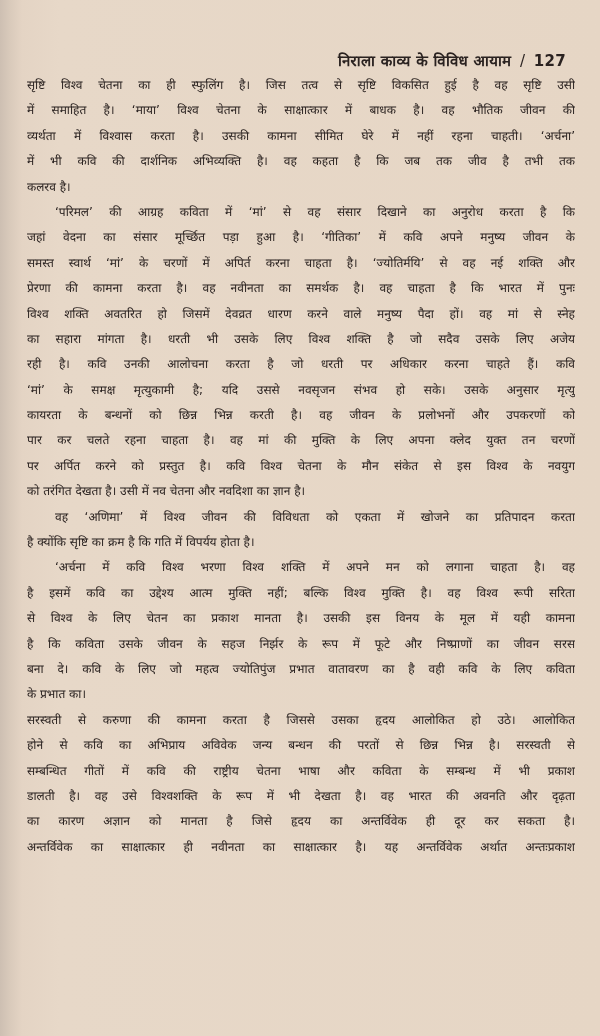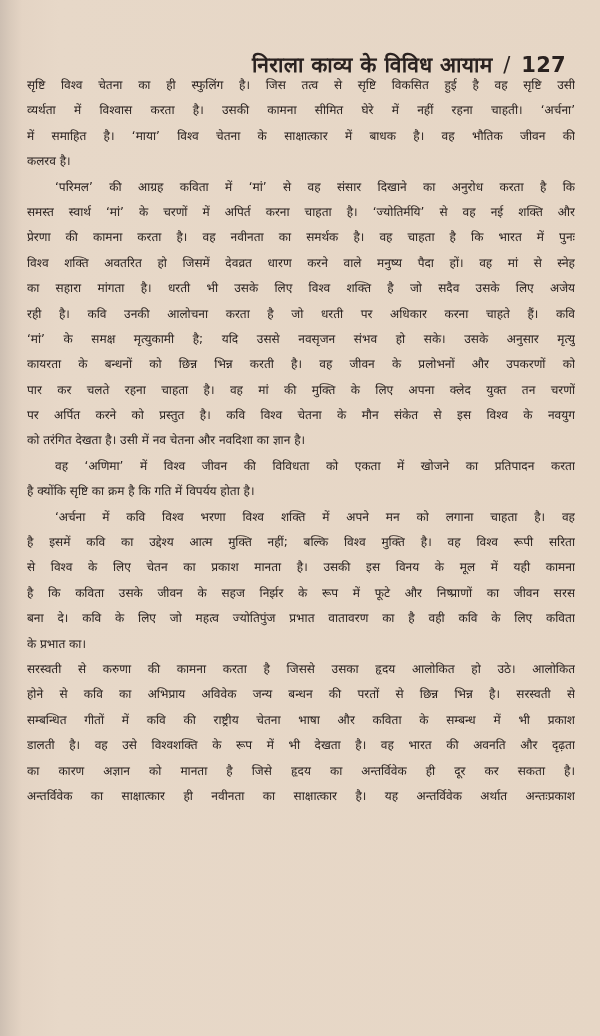--- a/index.html
+++ b/index.html
@@ -19,21 +19,21 @@
       position: absolute;
       left: 0; top: 0;
       width: 600px; height: 1036px;
       background:
         linear-gradient(to right, #cdbfb2 0px, #d9cabb 10px, #e4d4c4 22px, #e7d8c8 60px, #e6d6c5 100%);
     }
     .header {
       position: absolute;
       top: 50px;
       right: 34px;
-      font-size: 21px;
+      font-size: 15px;
       font-weight: bold;
       color: #2a2220;
       letter-spacing: 0.3px;
       white-space: nowrap;
     }
     .header .sep { font-weight: normal; margin: 0 3px; }
     .body-text {
       position: absolute;
       left: 27px;
       top: 73px;
@@ -64,27 +64,29 @@
   <div class="header">
     <span>निराला काव्य के विविध आयाम</span>
     <span class="sep">/</span>
     <span>127</span>
   </div>
 
   <div class="body-text">
 
     <div>
       <span class="line">सृष्टि विश्व चेतना का ही स्फुलिंग है। जिस तत्व से सृष्टि विकसित हुई है वह सृष्टि उसी</span>
+      <span class="line">में समाहित है। ‘माया’ विश्व चेतना के साक्षात्कार में बाधक है। वह भौतिक जीवन की</span>
       <span class="line">व्यर्थता में विश्वास करता है। उसकी कामना सीमित घेरे में नहीं रहना चाहती। ‘अर्चना’</span>
-      <span class="line">में समाहित है। ‘माया’ विश्व चेतना के साक्षात्कार में बाधक है। वह भौतिक जीवन की</span>
+      <span class="line">में भी कवि की दार्शनिक अभिव्यक्ति है। वह कहता है कि जब तक जीव है तभी तक</span>
       <span class="line last">कलरव है।</span>
     </div>
 
     <div>
       <span class="line indent">‘परिमल’ की आग्रह कविता में ‘मां’ से वह संसार दिखाने का अनुरोध करता है कि</span>
+      <span class="line">जहां वेदना का संसार मूर्च्छित पड़ा हुआ है। ‘गीतिका’ में कवि अपने मनुष्य जीवन के</span>
       <span class="line">समस्त स्वार्थ ‘मां’ के चरणों में अपिर्त करना चाहता है। ‘ज्योतिर्मयि’ से वह नई शक्ति और</span>
       <span class="line">प्रेरणा की कामना करता है। वह नवीनता का समर्थक है। वह चाहता है कि भारत में पुनः</span>
       <span class="line">विश्व शक्ति अवतरित हो जिसमें देवव्रत धारण करने वाले मनुष्य पैदा हों। वह मां से स्नेह</span>
       <span class="line">का सहारा मांगता है। धरती भी उसके लिए विश्व शक्ति है जो सदैव उसके लिए अजेय</span>
       <span class="line">रही है। कवि उनकी आलोचना करता है जो धरती पर अधिकार करना चाहते हैं। कवि</span>
       <span class="line">‘मां’ के समक्ष मृत्युकामी है; यदि उससे नवसृजन संभव हो सके। उसके अनुसार मृत्यु</span>
       <span class="line">कायरता के बन्धनों को छिन्न भिन्न करती है। वह जीवन के प्रलोभनों और उपकरणों को</span>
       <span class="line">पार कर चलते रहना चाहता है। वह मां की मुक्ति के लिए अपना क्लेद युक्त तन चरणों</span>
       <span class="line">पर अर्पित करने को प्रस्तुत है। कवि विश्व चेतना के मौन संकेत से इस विश्व के नवयुग</span>
       <span class="line last">को तरंगित देखता है। उसी में नव चेतना और नवदिशा का ज्ञान है।</span>

